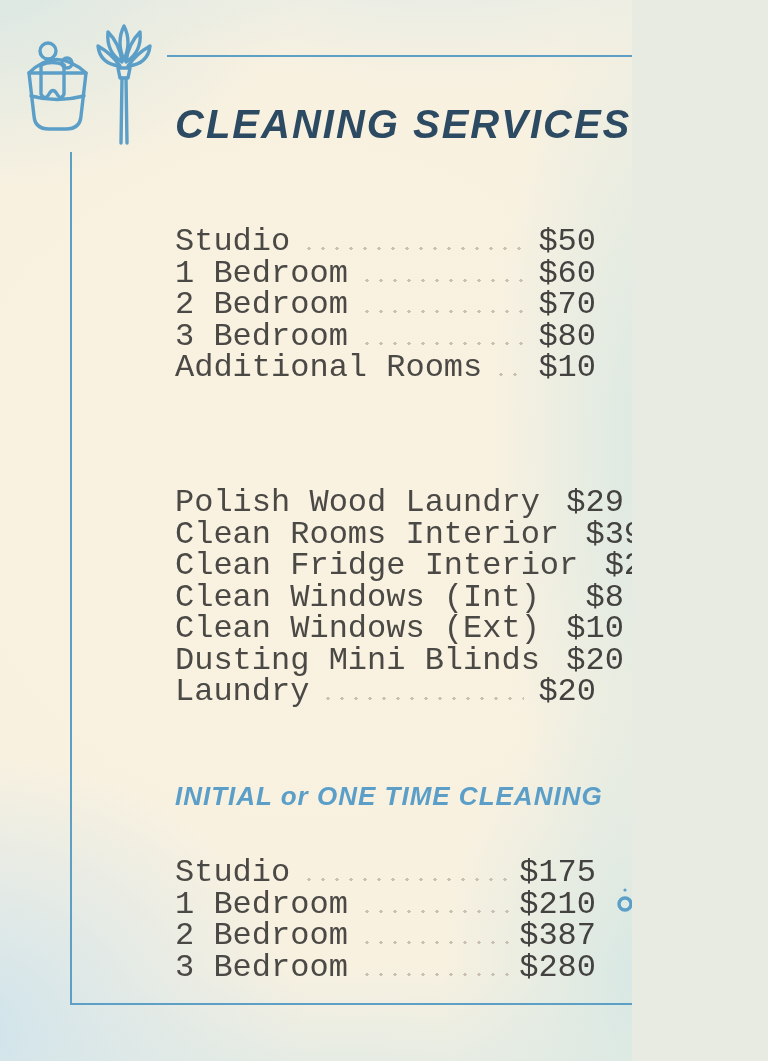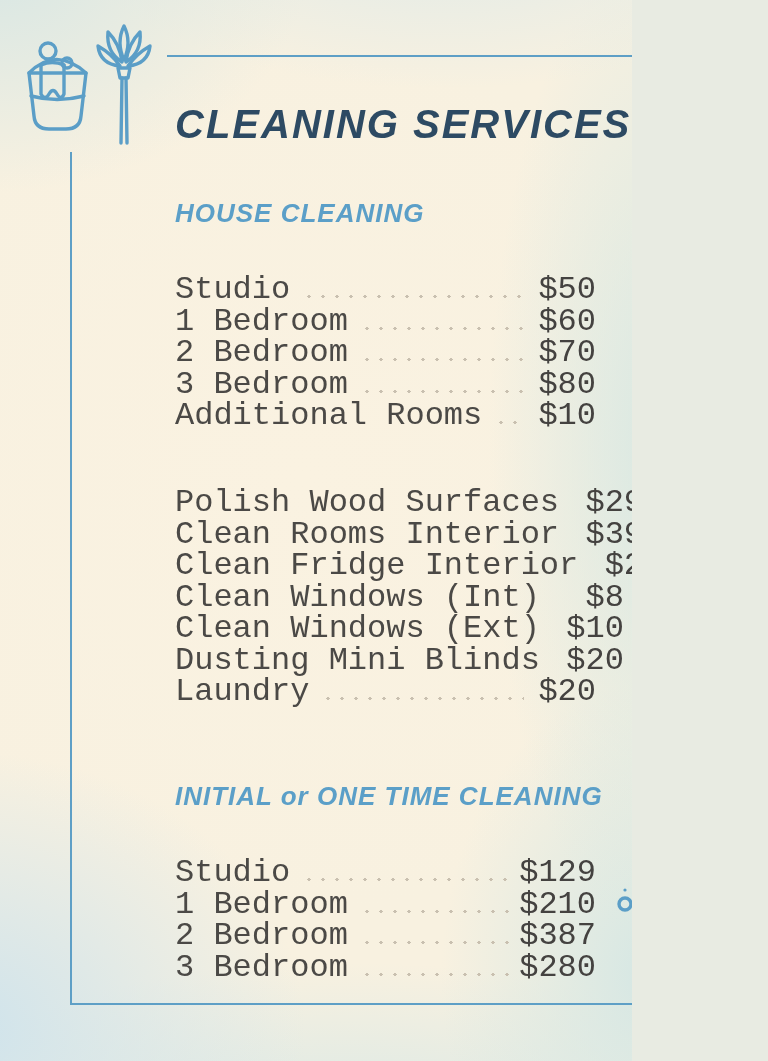--- a/index.html
+++ b/index.html
@@ -103,21 +103,20 @@
     <path d="M52 30 Q50 44 58 52"></path>
 
     <path d="M58 52 Q62 46 74 44 Q80 52 82 60 Q94 72 94 90 L94 124 Q94 134 80 134 L58 134 Q44 134 44 124 L44 90 Q44 70 58 52 Z"></path>
 
     <path d="M54 86 Q69 80 84 86 L84 120 Q69 126 54 120 Z"></path>
   </svg>
 
   <h1 class="title">CLEANING SERVICES</h1>
 
   <section class="section" id="section-house">
-    <h2 class="section-heading">HOUSE CLEANING</h2>
     <div class="rows">
       <div class="row">
         <span class="label">Studio</span>
         <span class="leader"></span>
         <span class="price">$50</span>
       </div>
       <div class="row">
         <span class="label">1 Bedroom</span>
         <span class="leader"></span>
         <span class="price">$60</span>
@@ -136,21 +135,21 @@
         <span class="label">Additional Rooms</span>
         <span class="leader"></span>
         <span class="price">$10</span>
       </div>
     </div>
   </section>
 
   <section class="section" id="section-additional">
     <div class="rows">
       <div class="row">
-        <span class="label">Polish Wood Surfaces</span>
+        <span class="label">Polish Wood Laundry</span>
         <span class="leader"></span>
         <span class="price">$29</span>
       </div>
       <div class="row">
         <span class="label">Clean Rooms Interior</span>
         <span class="leader"></span>
         <span class="price">$39</span>
       </div>
       <div class="row">
         <span class="label">Clean Fridge Interior</span>
@@ -179,21 +178,21 @@
       </div>
     </div>
   </section>
 
   <section class="section" id="section-initial">
     <h2 class="section-heading">INITIAL or ONE TIME CLEANING</h2>
     <div class="rows">
       <div class="row">
         <span class="label">Studio</span>
         <span class="leader"></span>
-        <span class="price">$129</span>
+        <span class="price">$175</span>
       </div>
       <div class="row">
         <span class="label">1 Bedroom</span>
         <span class="leader"></span>
         <span class="price">$210</span>
       </div>
       <div class="row">
         <span class="label">2 Bedroom</span>
         <span class="leader"></span>
         <span class="price">$387</span>

